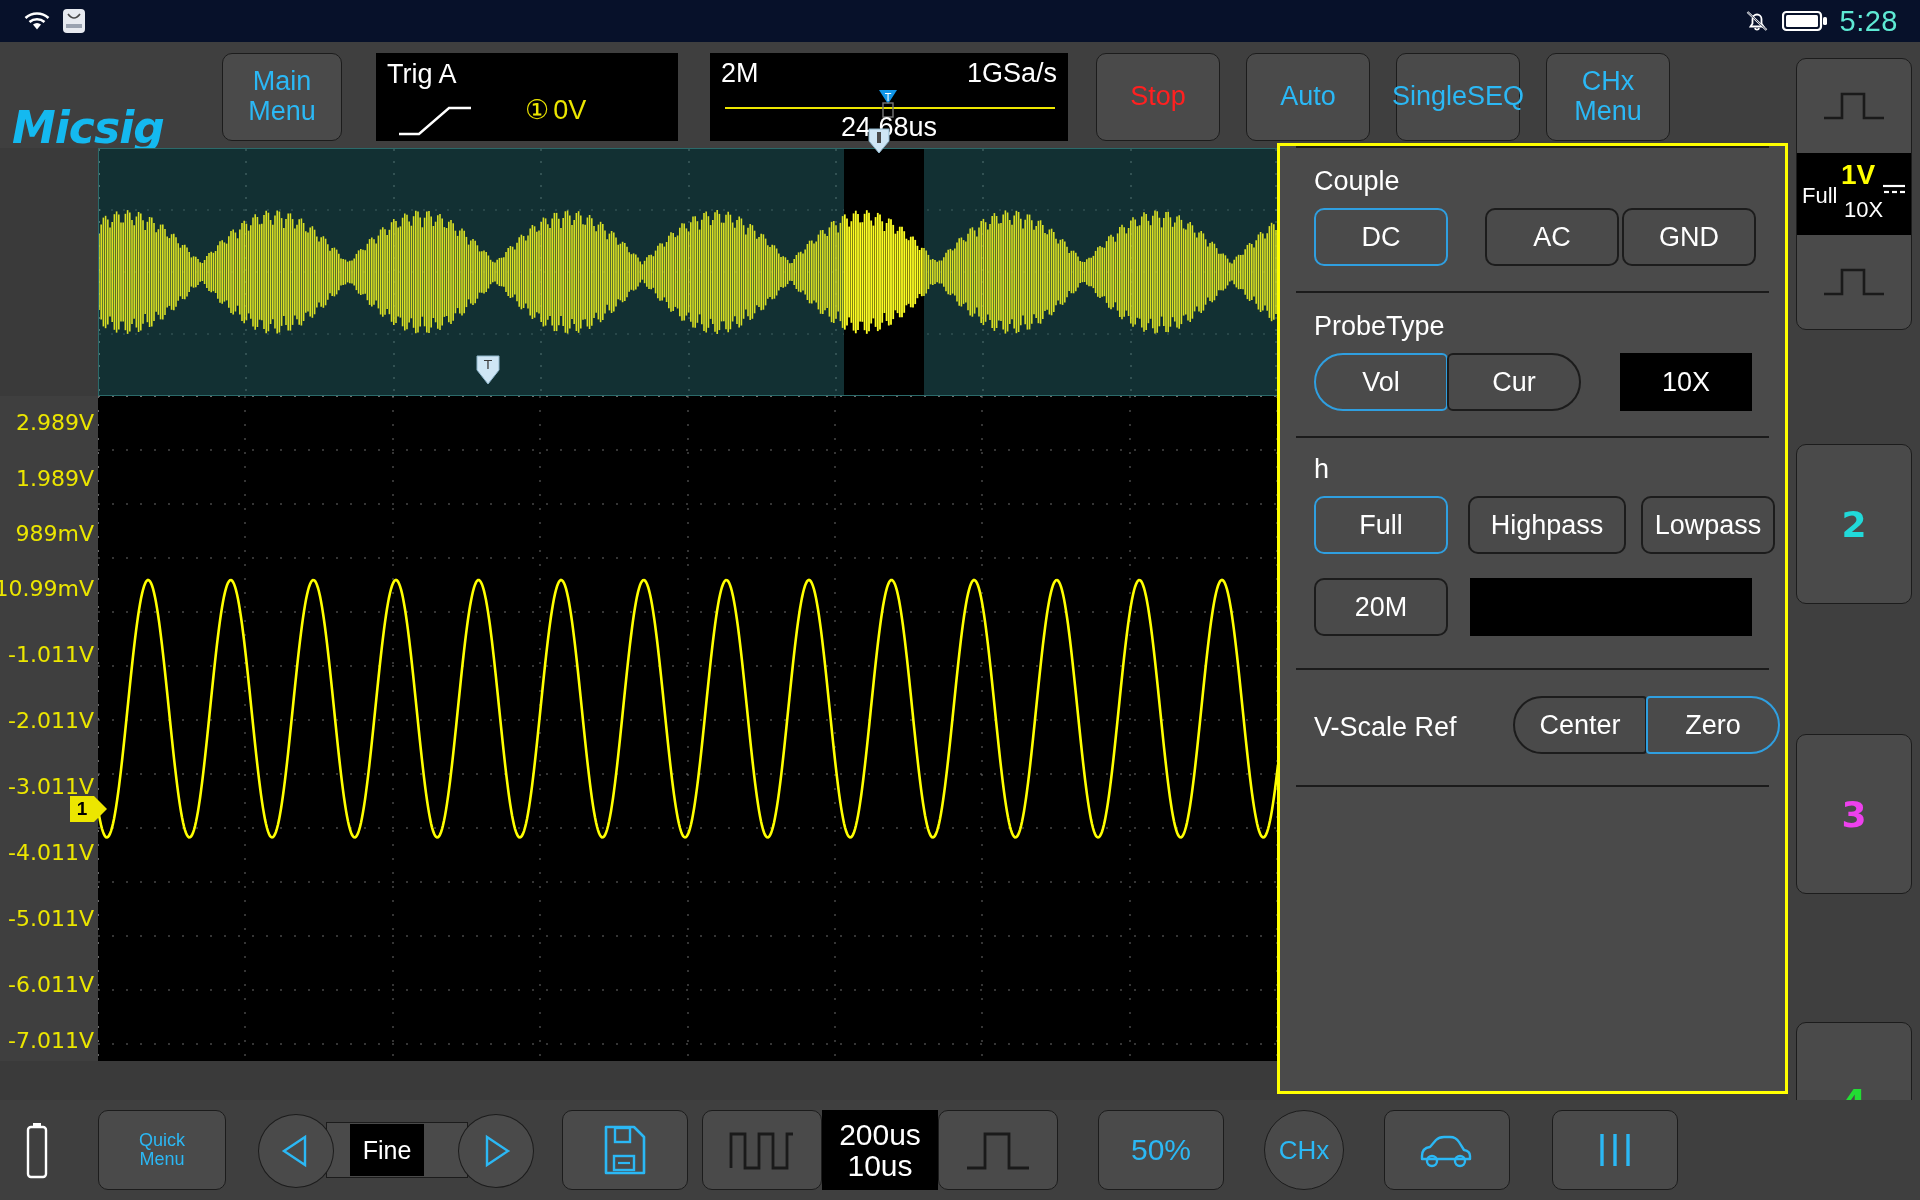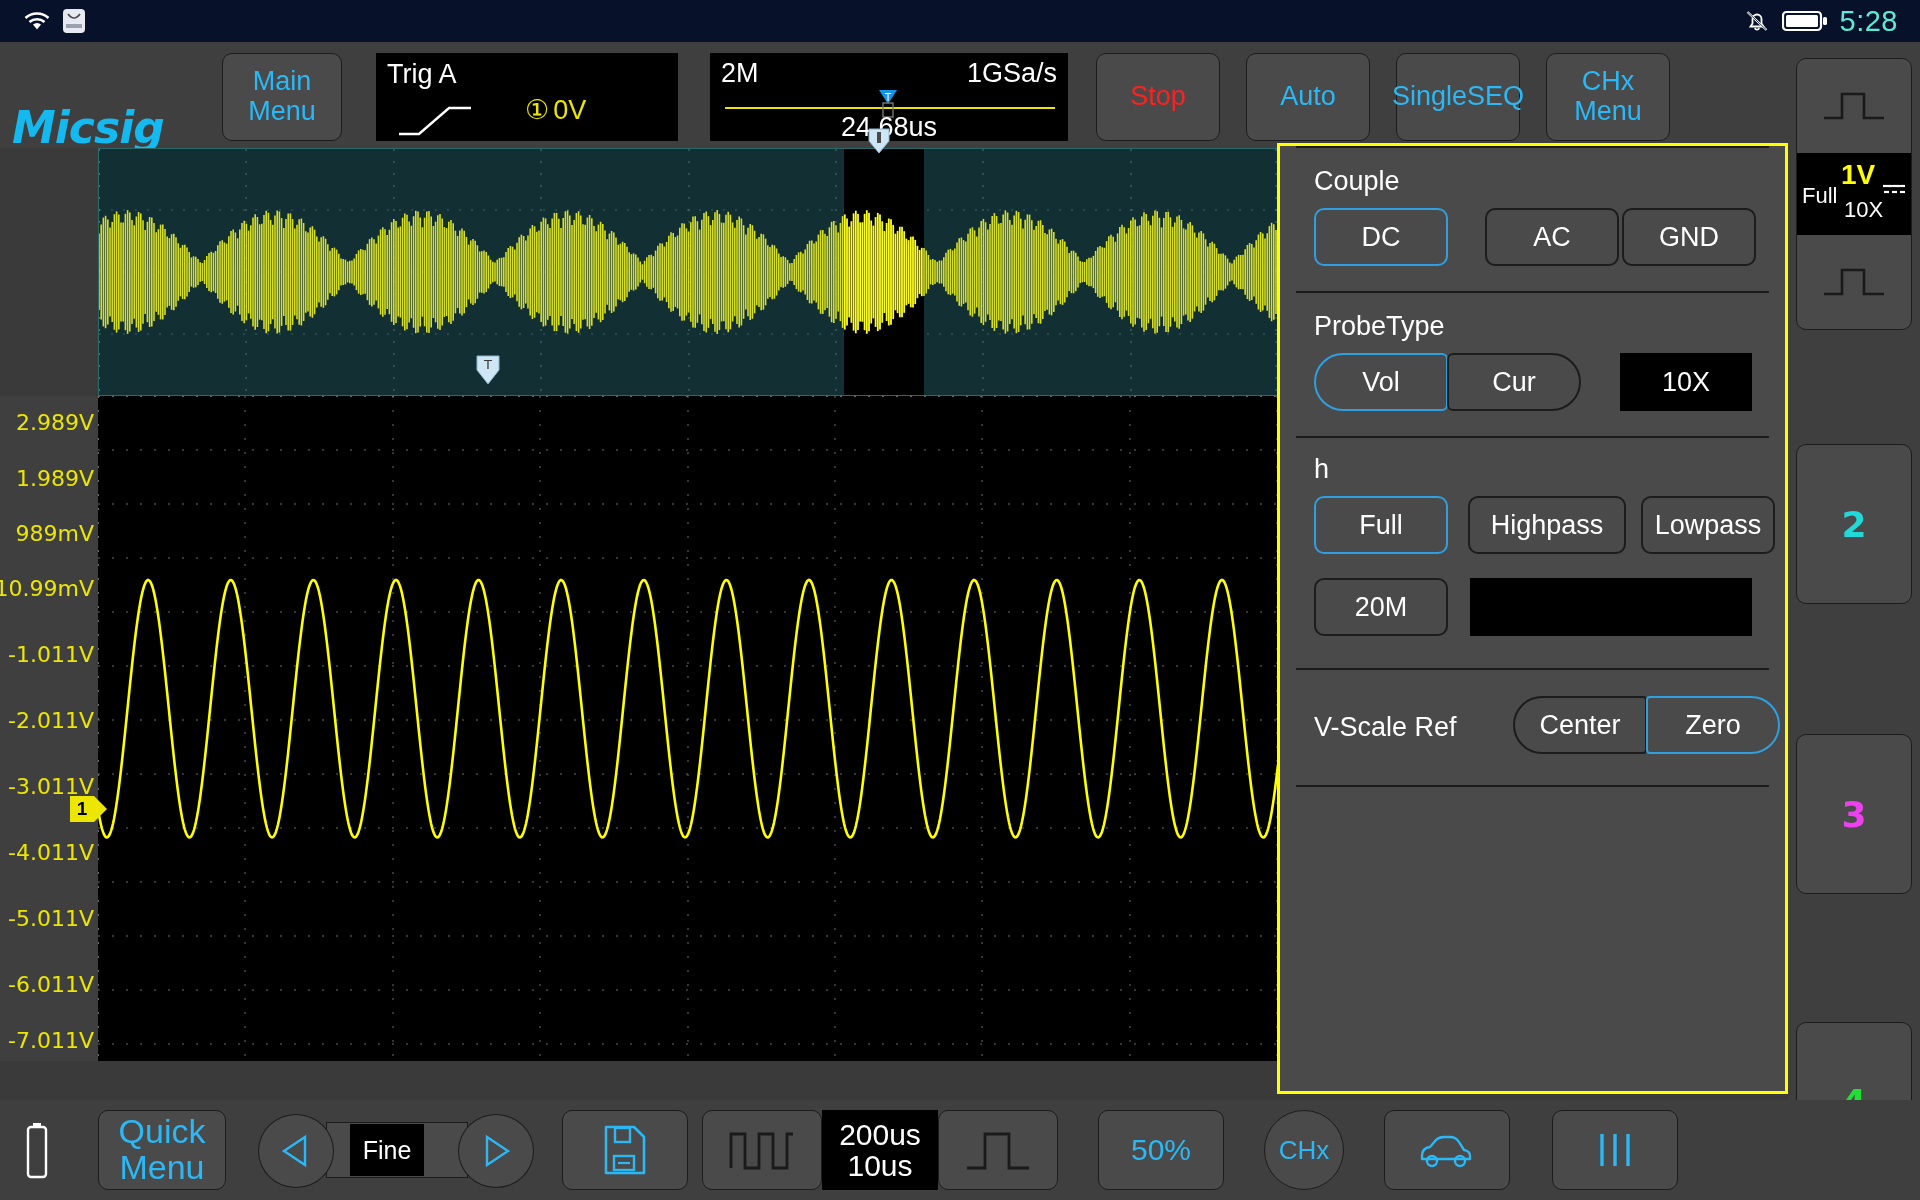--- a/index.html
+++ b/index.html
@@ -110,21 +110,21 @@
 
   
   .bottombar {
     position: absolute; left: 0; top: 1100px; width: 1920px; height: 100px;
     background: #3f3f3f;
   }
   .bbtn {
     position: absolute; background: #4a4a4a; border: 1px solid #1c1c1c;
     border-radius: 10px; color: #2bb8f5; display: flex;
     align-items: center; justify-content: center; text-align: center;
-    font-size: 34px; line-height: 1.05;
+    font-size: 18px; line-height: 1.05;
   }
   .ellipse {
     position: absolute; background: #4a4a4a; border: 1px solid #1c1c1c;
     border-radius: 50%; display: flex; align-items: center; justify-content: center;
   }
   svg { display: block; }
 </style>
 </head>
 <body>
 

